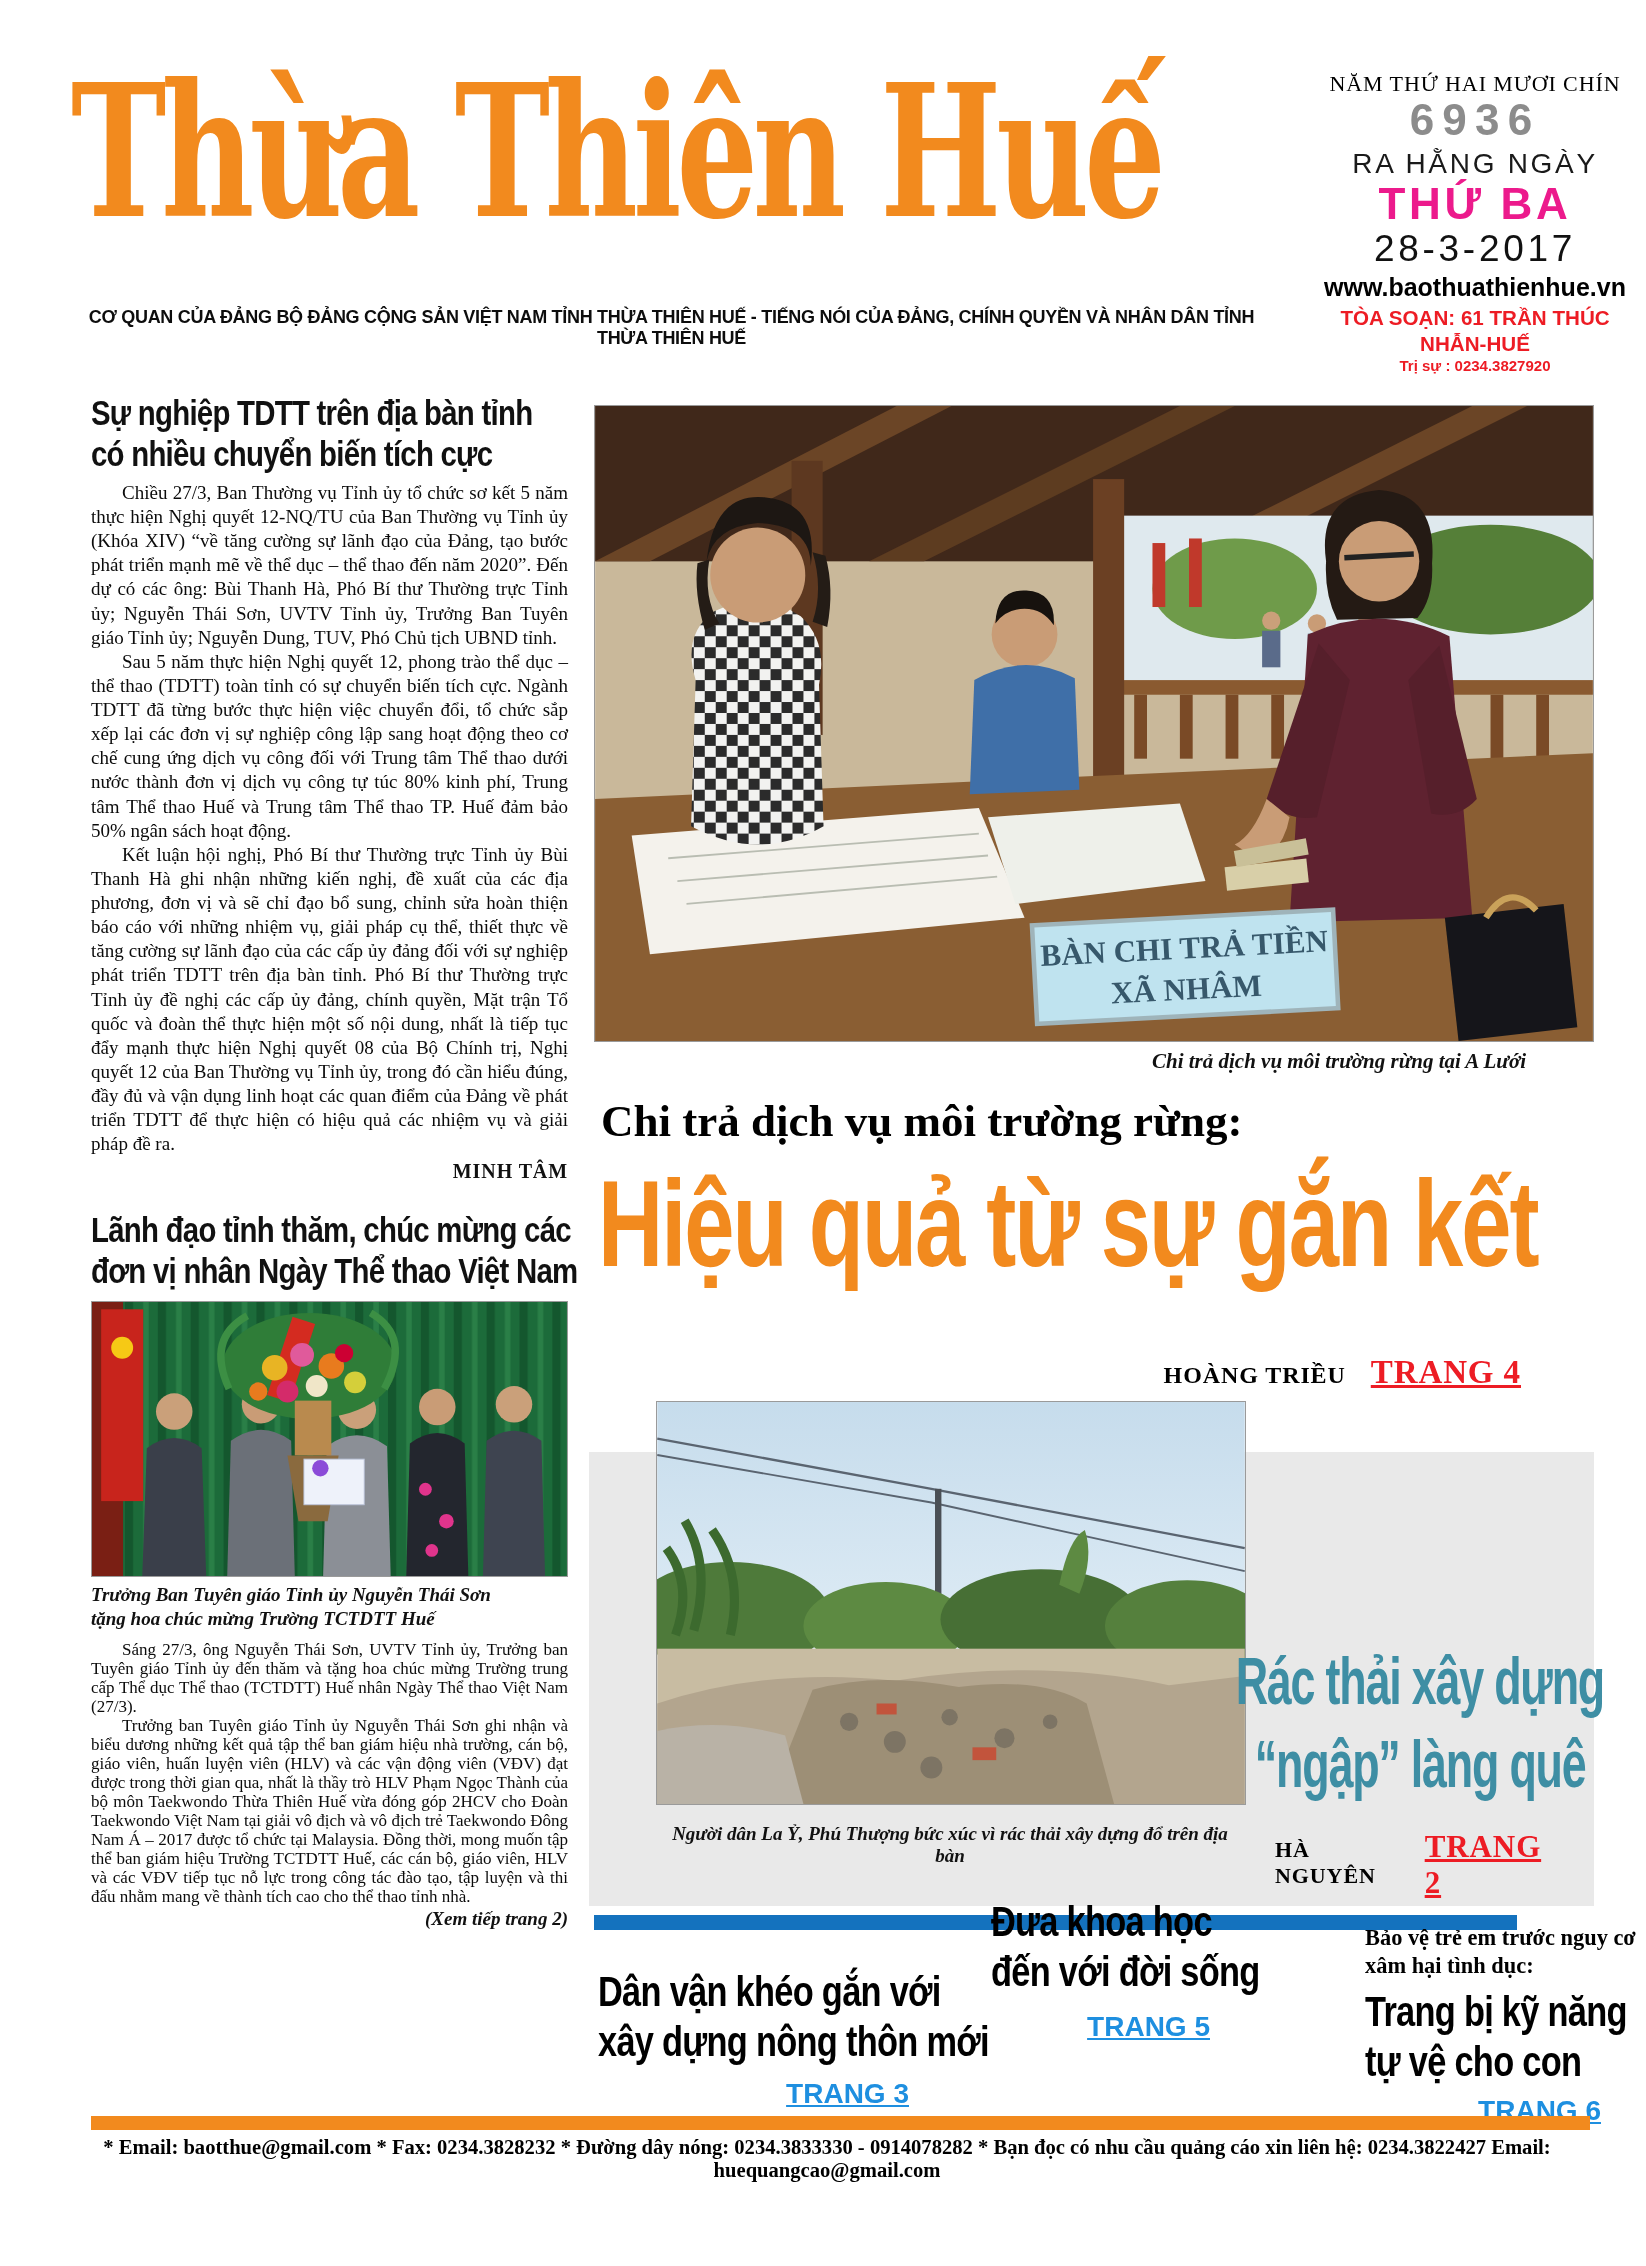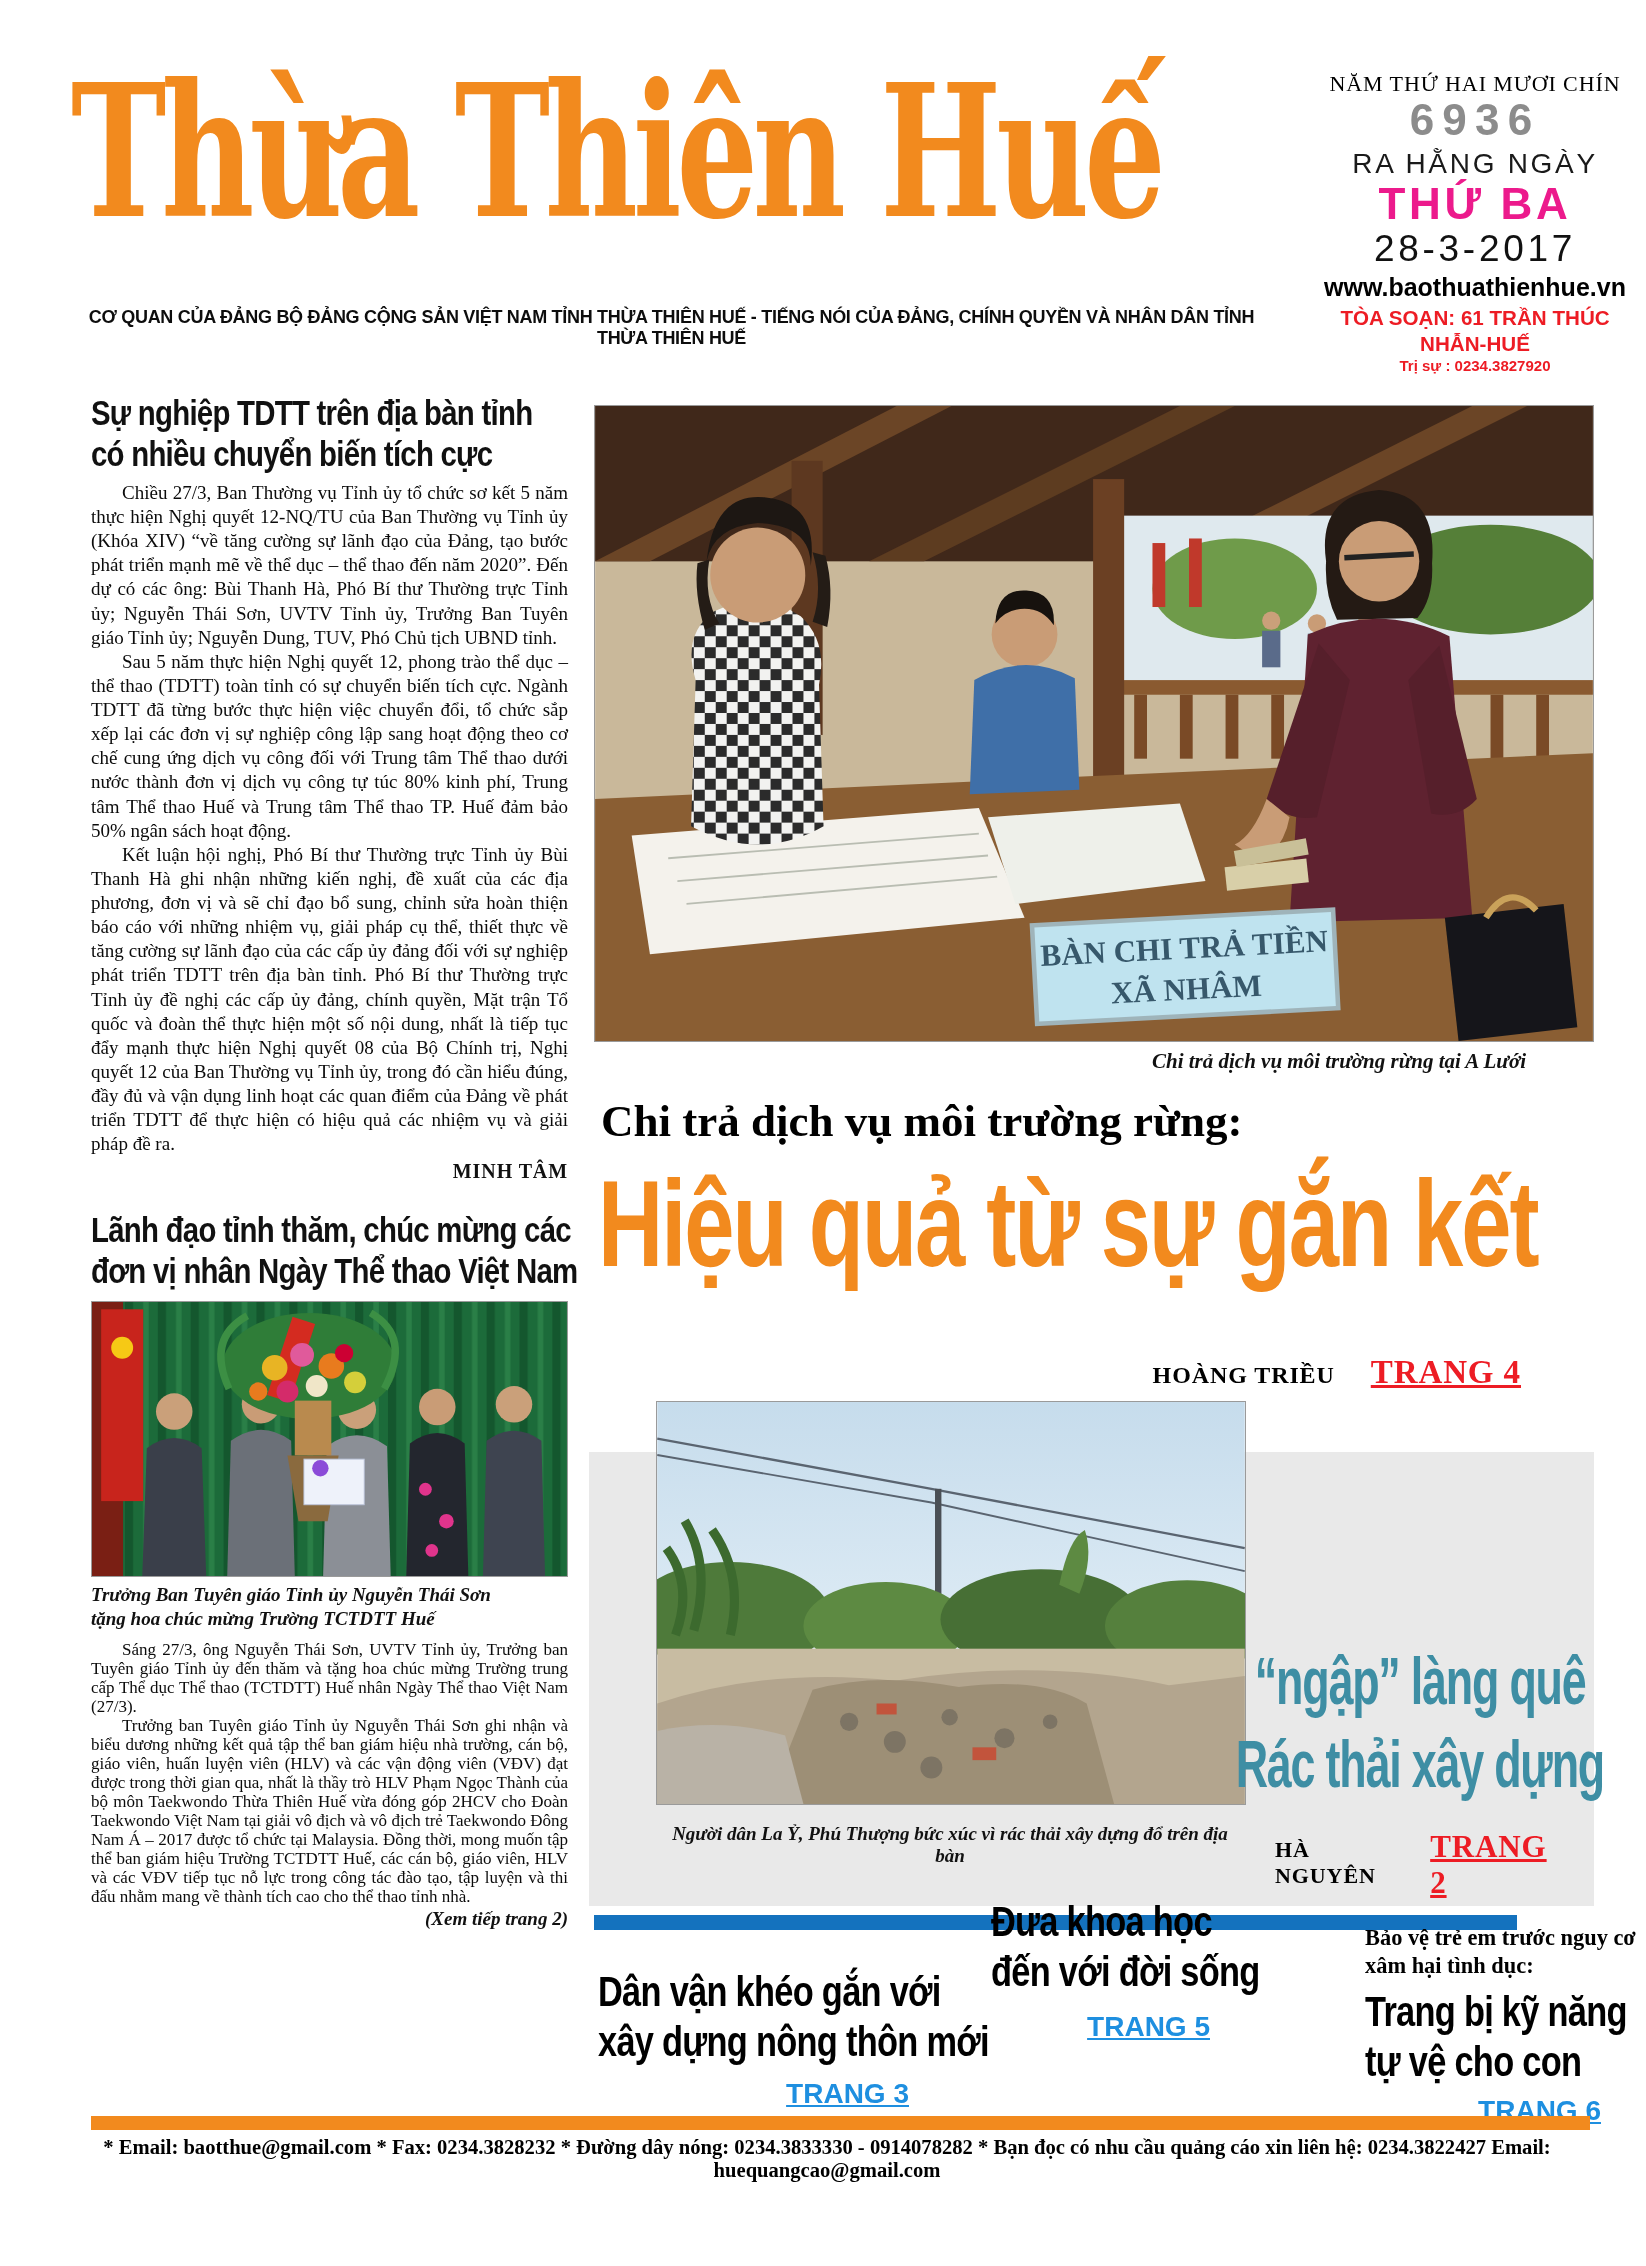--- a/index.html
+++ b/index.html
@@ -43,21 +43,21 @@
 
   
   .main-photo{left:594px;top:405px;width:998px;height:635px;}
   .main-cap{left:594px;top:1049px;width:932px;text-align:right;
     font-style:italic;font-weight:bold;font-size:21px;}
   .kicker{left:601px;top:1095px;font-weight:bold;font-size:45px;letter-spacing:0;color:#000;
     font-family:"Liberation Serif","DejaVu Serif",serif;white-space:nowrap;}
   .main-headline{left:598px;top:1157px;font-family:"Liberation Sans","DejaVu Sans",sans-serif;
     font-weight:bold;font-size:122px;line-height:1.1;color:#F28A1E;white-space:nowrap;
     letter-spacing:-2.7px;transform:scaleX(0.74);transform-origin:left top;}
-  .bylinerow{display:flex;justify-content:flex-end;align-items:baseline;gap:36px;}
+  .bylinerow{display:flex;justify-content:flex-end;align-items:baseline;gap:25px;}
   .byline-name{font-weight:bold;font-size:24px;letter-spacing:0.9px;color:#000;}
   .pageref{font-weight:bold;font-size:33px;color:#ED1C24;letter-spacing:0.9px;text-decoration:underline;}
   .pageref.blue{font-family:"Liberation Sans","DejaVu Sans",sans-serif;font-size:28px;
     color:#1E8FE0;letter-spacing:0;}
 
   
   .gray-panel{left:589px;top:1452px;width:1005px;height:454px;background:#E9E9E9;}
   .photo3{left:656px;top:1401px;width:588px;height:402px;}
   .cap3{left:656px;top:1823px;width:588px;text-align:center;
     font-style:italic;font-weight:bold;font-size:19px;}
@@ -314,24 +314,24 @@
         <rect x="345" y="378" width="26" height="14"></rect>
         <rect x="240" y="330" width="22" height="12"></rect>
       </g>
     <path d="M0 440 L0 360 Q70 345 140 365 L160 440 Z" fill="#b9b2a6"></path>
   </svg>
 
   <div class="abs cap3">Người dân La Ỷ, Phú Thượng bức xúc vì rác thải xây dựng đổ trên địa bàn</div>
 
   <div class="abs tealhead">
     <div class="line">
-        <span>“ngập” làng quê</span>
+        <span>Rác thải xây dựng</span>
       </div>
     <div class="line">
-        <span>Rác thải xây dựng</span>
+        <span>“ngập” làng quê</span>
       </div>
   </div>
 
   <div class="abs bylinerow byline2">
     <span class="byline-name" style="font-size:22px;">HÀ NGUYÊN</span>
     <span class="pageref" style="font-size:31px;">TRANG 2</span>
   </div>
 
   <div class="abs blue-bar"></div>
 

